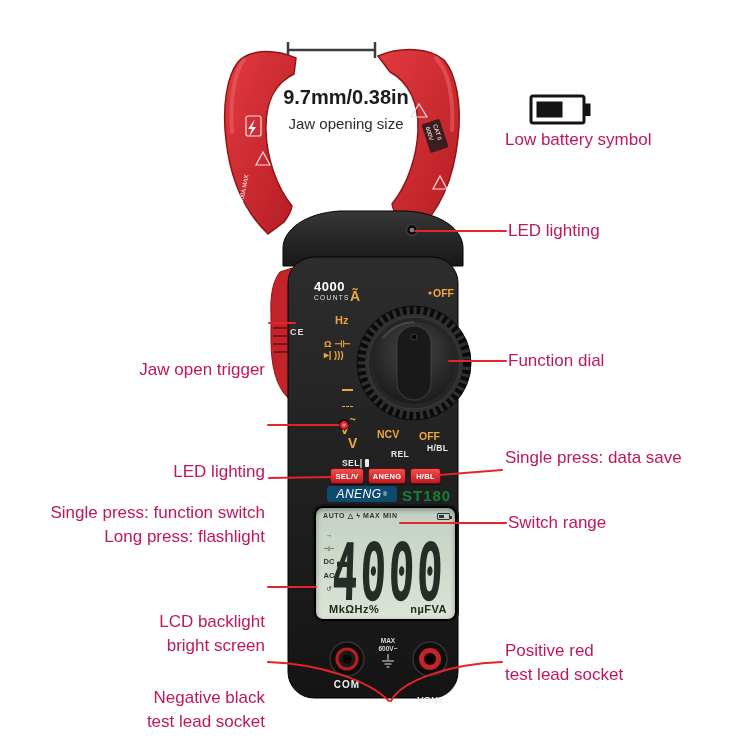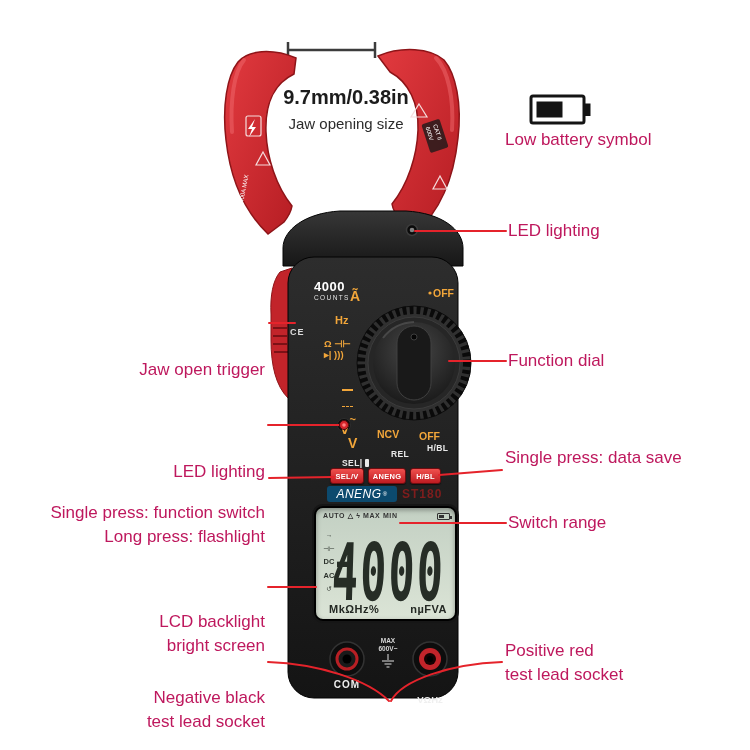--- a/index.html
+++ b/index.html
@@ -23,21 +23,21 @@
   .dial-lab.sm { font-size:10.5px; line-height:11px; }
   .dial-lab.wh { color:#e9e9e9; font-size:8.5px; line-height:9px; letter-spacing:.4px; }
   .ovl { display:block; width:11px; height:0; border-top:2px solid #f2a63a; margin:0 0 1px 2px; }
   .ovl.dashed { border-top:1px dashed #f2a63a; }
   .tld { display:block; text-align:center; font-size:11px; line-height:6px; }
   .vv { display:block; }
   .torch { display:inline-block; width:4px; height:8px; background:#e9e9e9; border-radius:1px; margin-left:2px; vertical-align:-1px; }
   .btn { position:absolute; height:16px; top:468px; background:linear-gradient(#f0504e,#bd1b21); border:1px solid #6d0c10; border-radius:3px; color:#fff; font-weight:bold; font-size:7.5px; display:flex; align-items:center; justify-content:center; letter-spacing:.3px; box-shadow:0 1px 1px rgba(0,0,0,.55); }
   .brand { position:absolute; left:327px; top:486px; width:70px; height:16px; background:#0c4a6e; border-radius:3px; display:flex; align-items:center; justify-content:center; color:#fff; font-weight:normal; font-style:italic; font-size:12px; letter-spacing:.5px; }
   .brand sup { font-size:6px; font-style:normal; margin-left:1px; }
-  .model { position:absolute; left:402px; top:487px; color:#7f1d1d; font-weight:bold; font-size:12px; letter-spacing:1px; }
+  .model { position:absolute; left:402px; top:487px; color:#15803d; font-weight:bold; font-size:15px; letter-spacing:1px; }
   
   .lcd { position:absolute; left:314px; top:506px; width:143px; height:115px; background:linear-gradient(180deg,#c3d0c3,#dbe4d6); border:2px solid #000; border-radius:9px; box-shadow:inset 0 2px 5px rgba(0,0,0,.35), 0 0 0 2px #161616; }
   .lcd-status { position:absolute; left:7px; top:4px; font-size:7px; font-weight:bold; letter-spacing:.6px; color:#333; }
   .lcd-batt { position:absolute; right:5px; top:5px; width:13px; height:7px; border:1px solid #333; border-radius:1px; }
   .lcd-batt i { position:absolute; left:1px; top:1px; width:5px; height:3px; background:#333; }
   .lcd-batt b { position:absolute; right:-3px; top:1.5px; width:2px; height:3px; background:#333; }
   .lcd-side { position:absolute; left:4px; top:20px; width:18px; text-align:center; font-size:6.5px; line-height:13.5px; color:#2c322c; }
   .lcd-side span { display:block; }
   .lcd-side span:nth-child(3), .lcd-side span:nth-child(4) { font-weight:bold; font-size:7.5px; }
   .lcd-minus { position:absolute; left:16px; top:34px; font:bold 34px "DejaVu Sans Mono",monospace; color:#262d26; transform:scaleY(1.1); }

